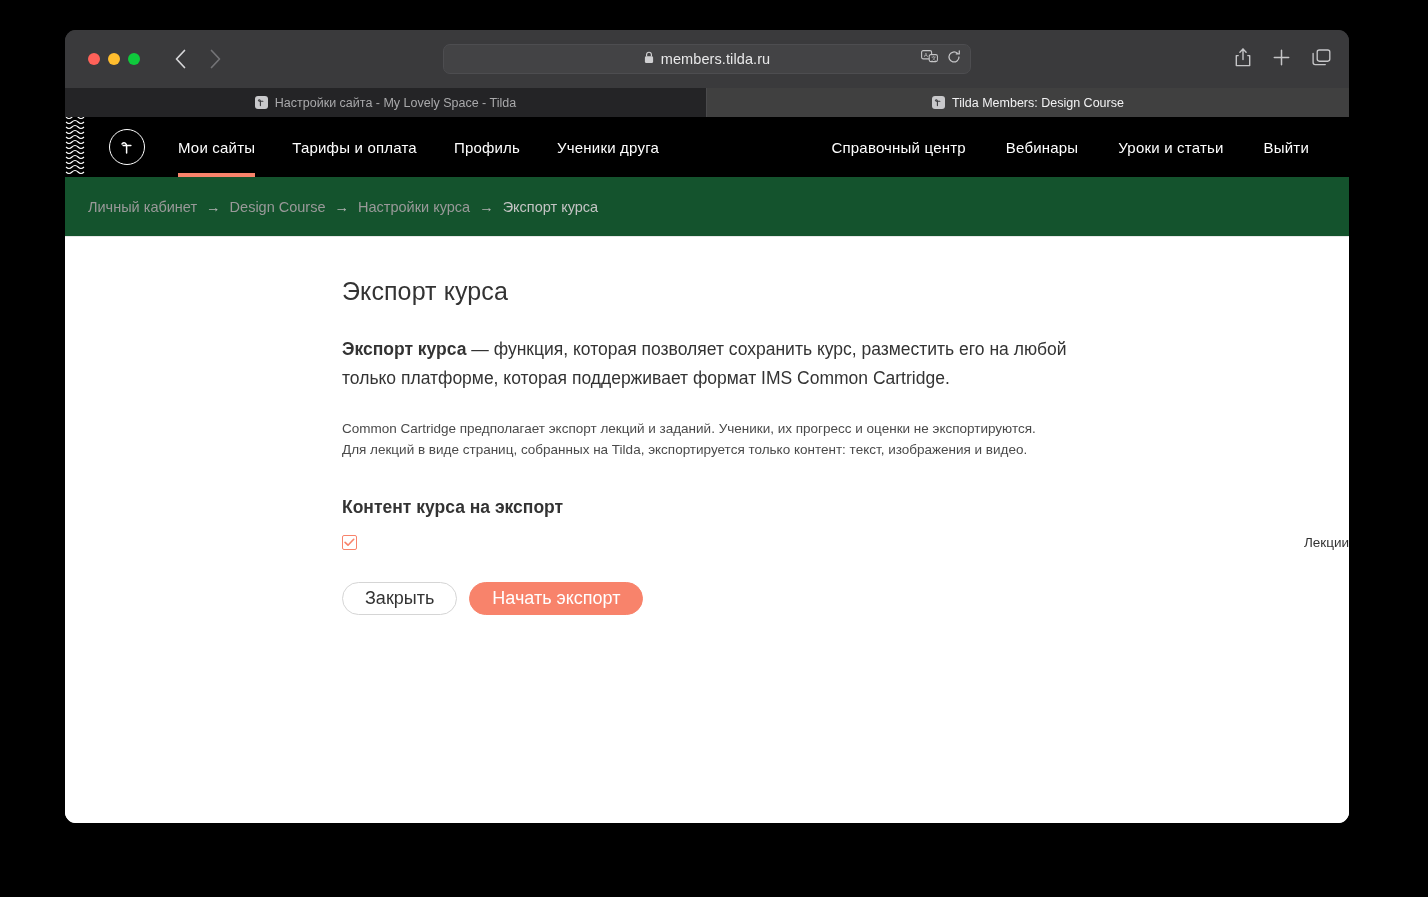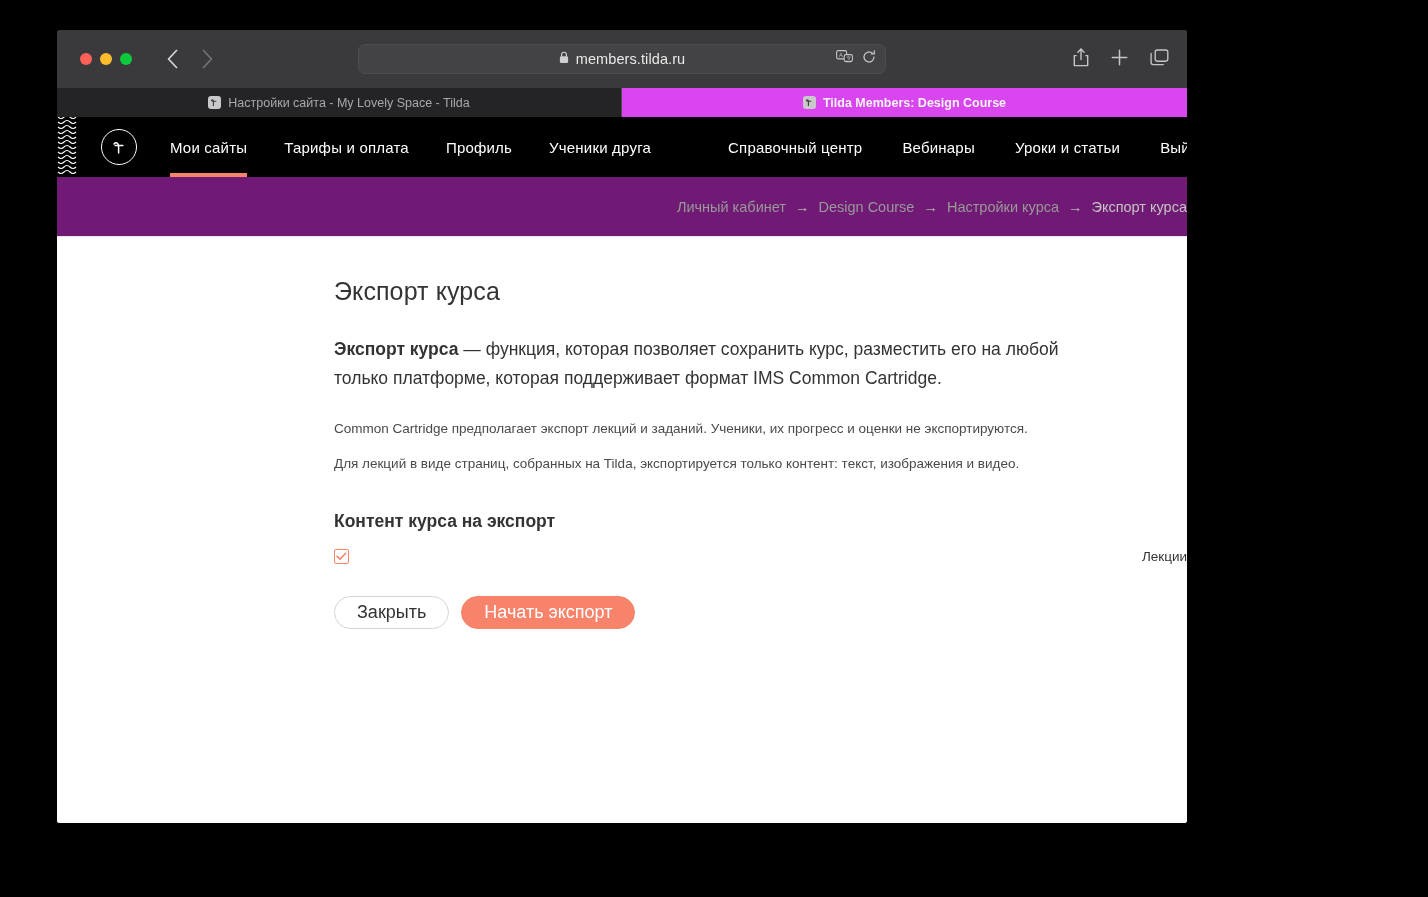--- a/index.html
+++ b/index.html
@@ -6,24 +6,24 @@
   html, body {
     width: 1428px; height: 897px;
     background: #000000;
     font-family: "Liberation Sans", sans-serif;
     overflow: hidden;
   }
 
   
   .window {
     position: absolute;
-    left: 57px; top: 30px;
-    width: 1130px; height: 793px;
+    left: 65px; top: 30px;
+    width: 1284px; height: 793px;
     background: #3a3a3c;
-    border-radius: 3px;
+    border-radius: 11px;
     overflow: hidden;
     display: flex; flex-direction: column;
   }
 
   
   .toolbar {
     height: 58px;
     background: #3a3a3c;
     display: flex; align-items: center;
     padding: 0 16px;
@@ -76,21 +76,21 @@
   }
   .tab {
     flex: 1 1 50%;
     display: flex; align-items: center; justify-content: center;
     gap: 7px;
     font-size: 12.5px;
     border-right: 1px solid #4a4a4c;
   }
   .tab:last-child { border-right: none; }
   .tab.inactive { background: #242426; color: #a9a9ab; }
-  .tab.active { background: #d946ef; color: #f2f2f3; font-weight: bold; }
+  .tab.active { background: #404040; color: #f2f2f3; }
   .favicon {
     width: 13px; height: 13px;
     border-radius: 3px;
     background: #c9c9cb;
     display: inline-flex; align-items: center; justify-content: center;
     flex: 0 0 13px;
   }
   .favicon svg { display: block; }
 
   
@@ -149,22 +149,21 @@
   }
   .navright .navlink { margin-right: 0; margin-left: 40px; }
 
   
   .crumbbar {
     height: 60px;
     border-bottom: 1px solid #e8e8e8;
     display: flex; align-items: center;
     padding-left: 23px;
     flex: 0 0 60px;
-    background: #701a75;
-    justify-content: flex-end;
+    background: #14532d;
   }
   .crumbs { display: flex; align-items: center; font-size: 14.5px; }
   .crumb { color: #999999; white-space: nowrap; cursor: default; }
   .crumb.current { color: #c4c4c4; }
   .crumb-sep {
     color: #b4b4b4;
     margin: 0 9px;
     font-size: 14.5px;
   }
 
@@ -188,21 +187,20 @@
     line-height: 1.63;
     color: #333333;
     max-width: 735px;
     margin-bottom: 27px;
   }
   .lead b { font-weight: 700; }
   .note {
     font-size: 13.5px;
     line-height: 1.55;
     color: #4a4a4a;
-    margin-bottom: 14px;
     max-width: 700px;
   }
   .note.last { margin-bottom: 0; }
 
   .section-title {
     font-size: 17.5px;
     font-weight: 700;
     color: #333333;
     margin-top: 36px;
     margin-bottom: 17px;

